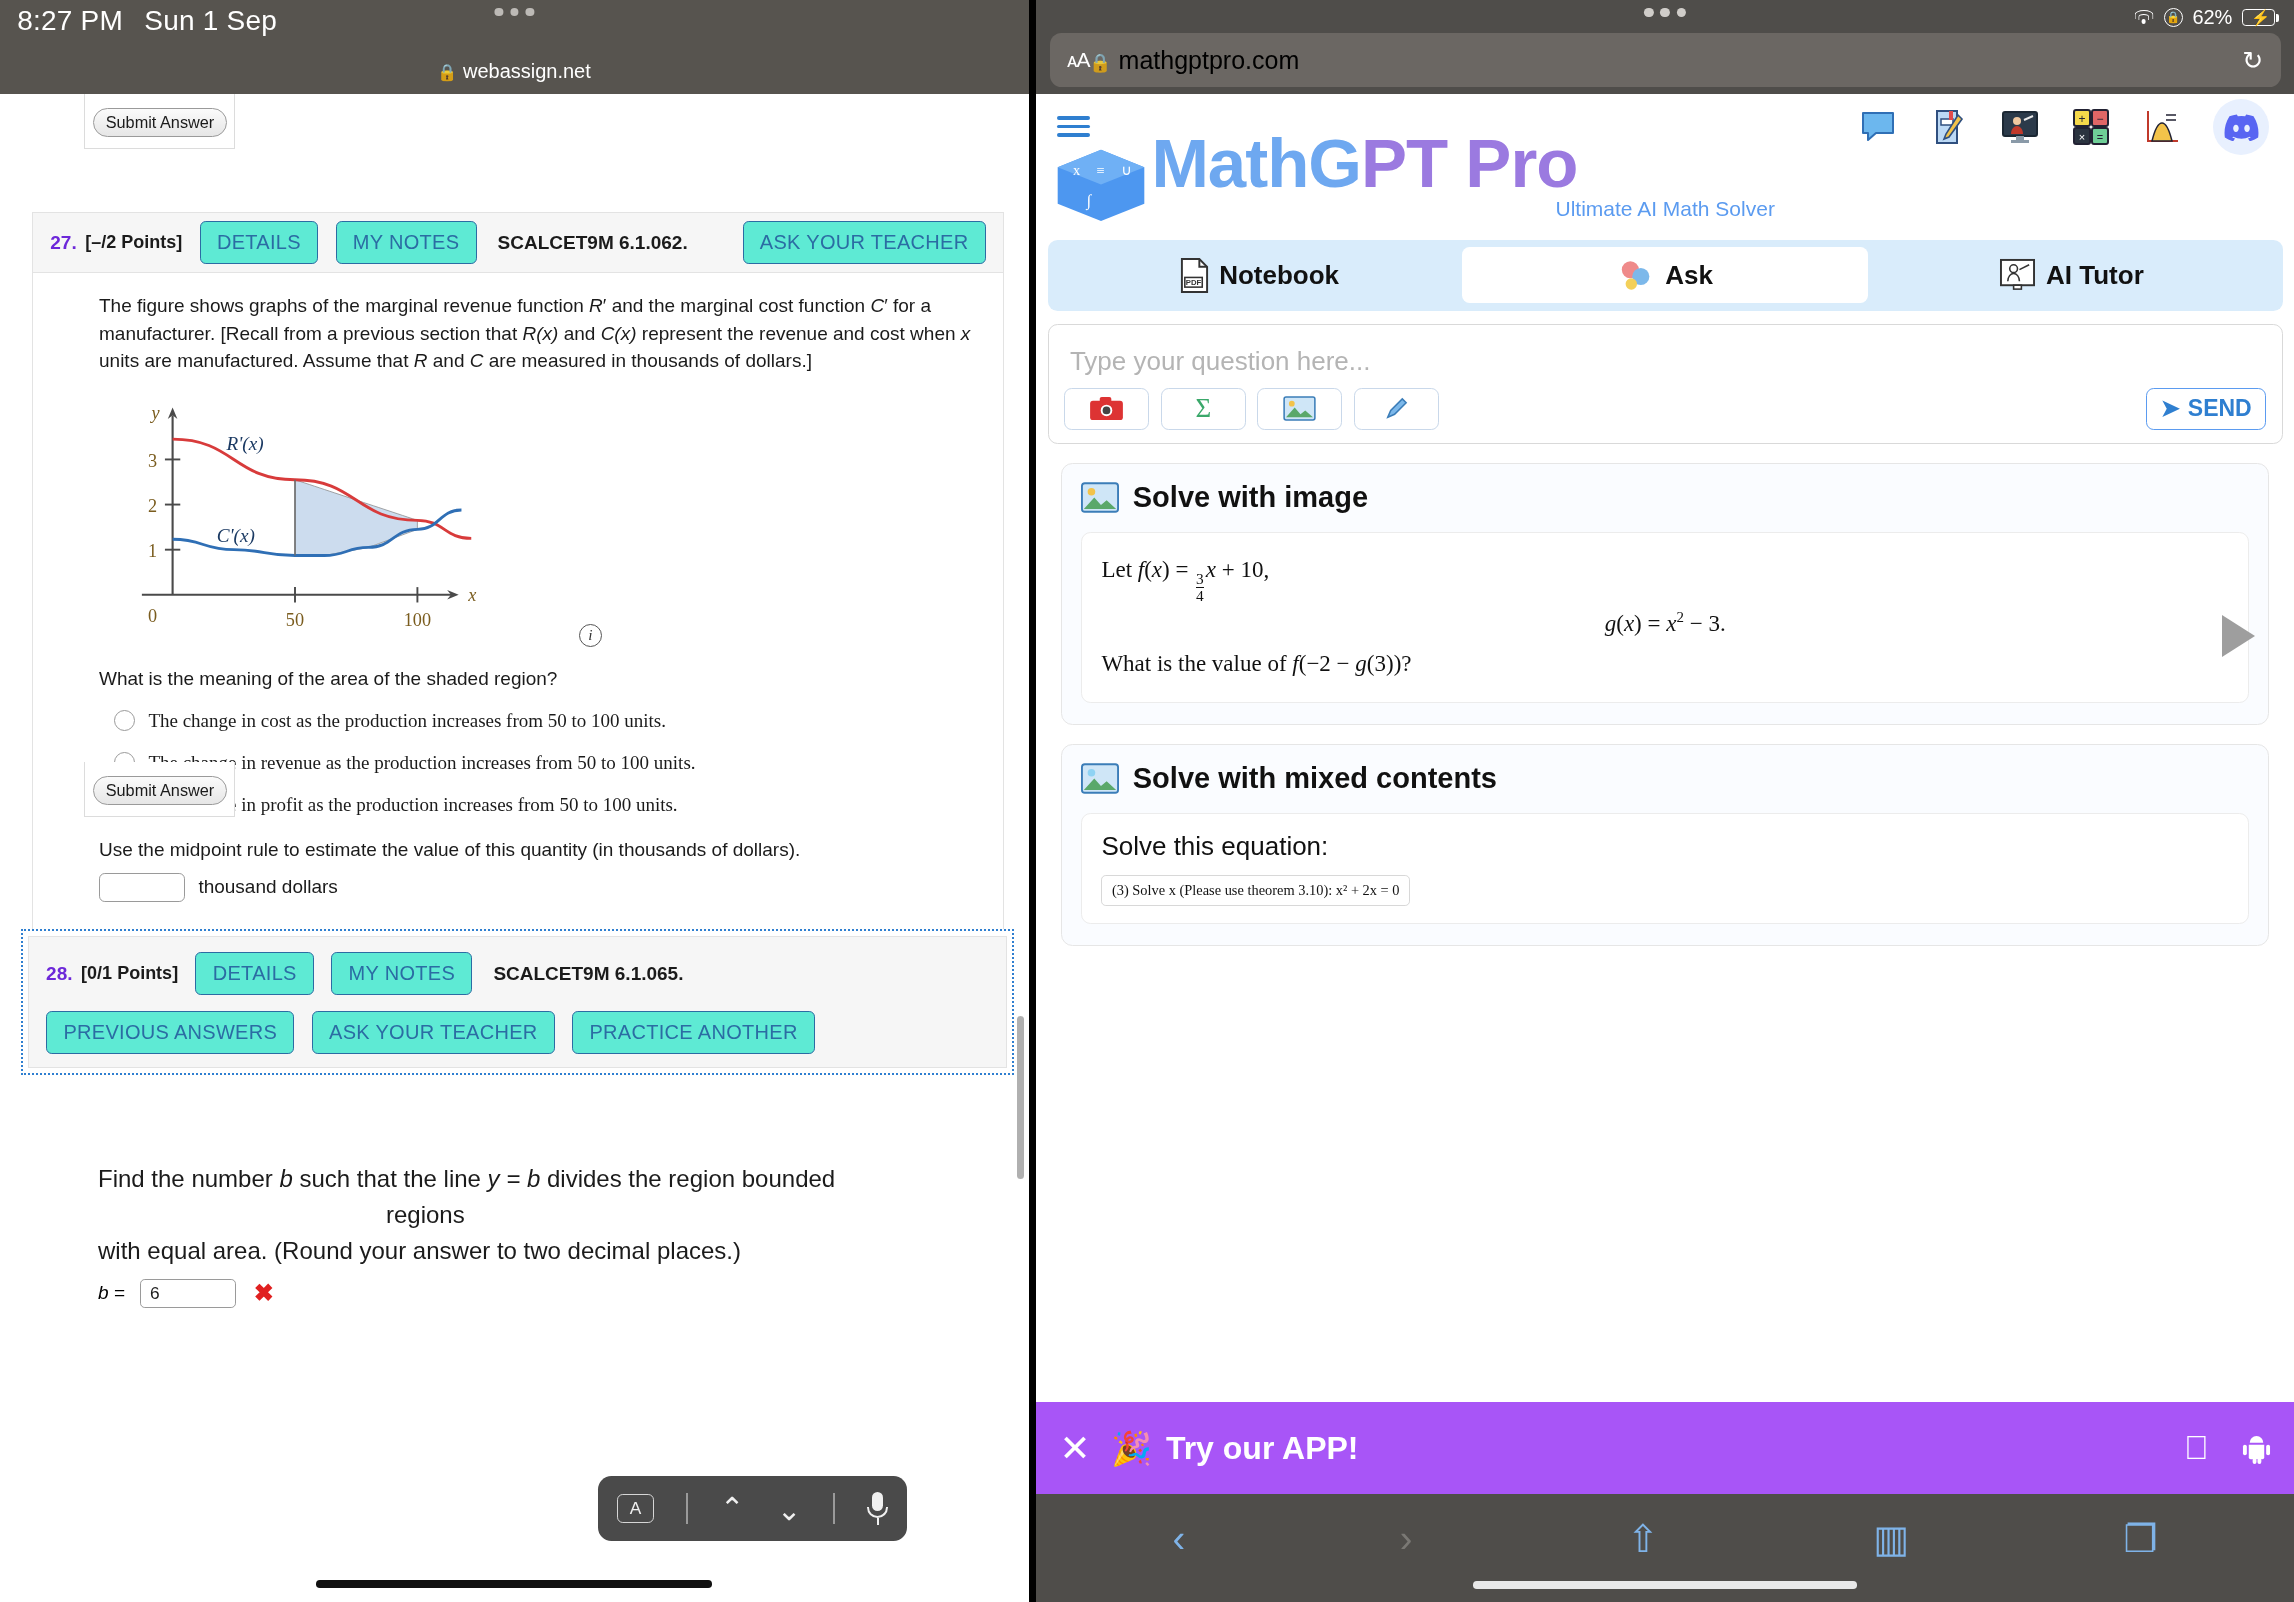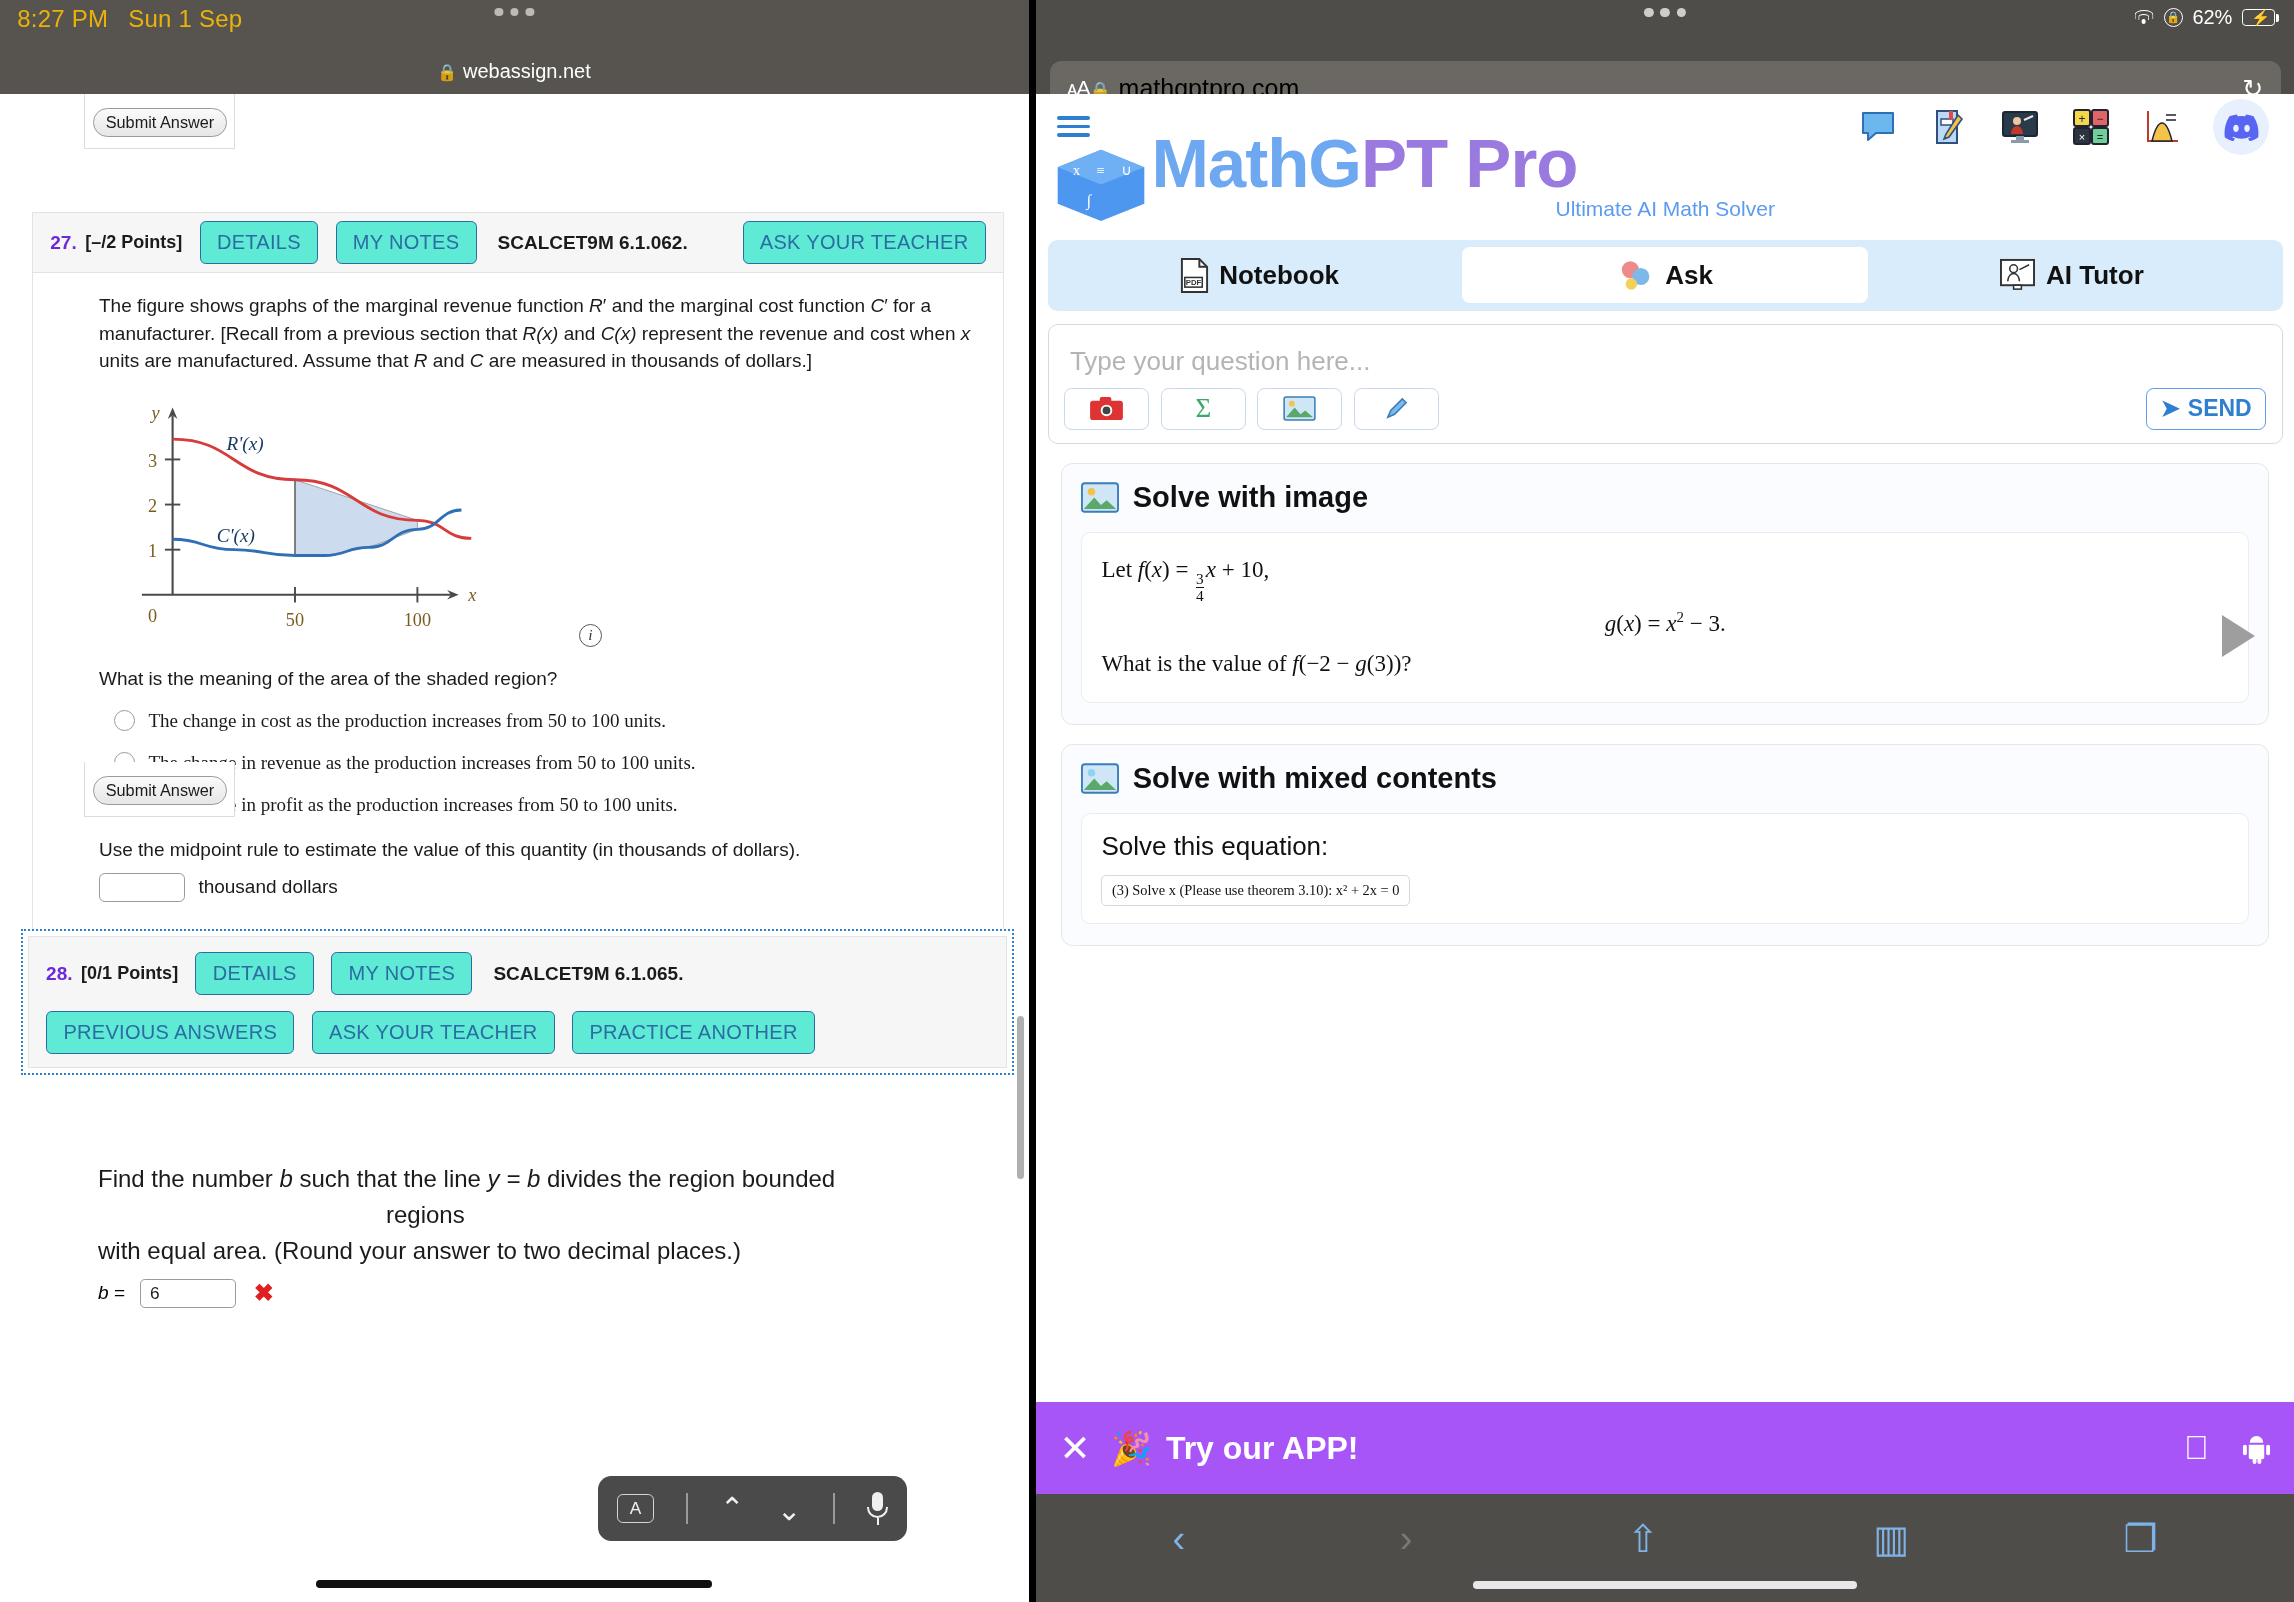--- a/index.html
+++ b/index.html
@@ -4,21 +4,21 @@
 <style>
   * { margin:0; padding:0; box-sizing:border-box; }
   html,body { width:2294px; height:1602px; overflow:hidden; background:#fff;
               font-family:"Liberation Sans", sans-serif; }
 
   
   .screen { position:relative; width:2294px; height:1602px; display:flex; background:#000; }
   .pane-left  { position:relative; width:1029px; height:1602px; background:#fff; overflow:hidden; }
   .pane-gap   { width:7.7px; height:1602px; background:#000; }
   .pane-right { position:relative; width:1258px; height:1602px; background:#fff; overflow:hidden; }
-  .l-status { position:absolute; left:17.3px; top:4.8px; color:#eab308; font-size:24px; letter-spacing:0.2px; }
+  .l-status { position:absolute; left:17.3px; top:4.8px; color:#ffffff; font-size:28px; letter-spacing:0.2px; }
   .l-status .t { font-weight:400; }
   .l-status .d { margin-left:13.4px; }
   .l-dots { position:absolute; left:50%; top:7.7px; transform:translateX(-50%);
             display:flex; gap:6.7px; }
   .l-dots i { width:8.6px; height:8.6px; border-radius:50%; background:#bdbab6; display:block; }
   .l-url { position:absolute; left:0; right:0; top:60px; text-align:center;
            color:#fff; font-size:20px; }
   .l-url .lock { font-size:16.3px; margin-right:4.8px; opacity:.9; }
   .l-chrome-full { height:94px; background:#57544f; position:relative; width:100%; }
 
@@ -140,21 +140,21 @@
               display:flex; align-items:center; justify-content:center; font-size:11.5px; }
   .batt { width:33px; height:17.3px; border:1.9px solid #fff; border-radius:3.8px; position:relative;
           padding:1.9px; }
   .batt .fill { width:62%; height:100%; background:#ffd60a; border-radius:1px; }
   .batt:after { content:""; position:absolute; right:-4.8px; top:4.8px; width:2.9px; height:7.7px;
                 background:#fff; border-radius:0 1.9px 1.9px 0; }
   .bolt { position:absolute; left:8.6px; top:-1px; color:#2f2f2f; font-size:15.4px; }
 
   .r-urlbar { position:absolute; left:13.4px; right:13.4px; top:33px; height:54px;
               background:#6b6763; border-radius:11.5px; display:flex; align-items:center;
-              padding:0 17.3px;margin-top:28px; }
+              padding:0 17.3px; }
   .aa { color:#fff; font-size:21px; letter-spacing:-1px; }
   .r-url { flex:1; text-align:left; color:#000000; font-size:25px; }
   .r-url .lock { font-size:18px; margin-right:6.7px; opacity:.85; }
   .reload { color:#fff; font-size:25px; }
 
   .r-page { position:relative; height:1508px; background:#fff; overflow:hidden; }
 
   .mg-topnav { height:65px; display:flex; align-items:center; padding:0 21px; gap:0; }
   .hamb { width:33px; }
   .hamb i { display:block; height:3.8px; background:#2f7fd0; border-radius:1.9px; margin:4.8px 0; }

